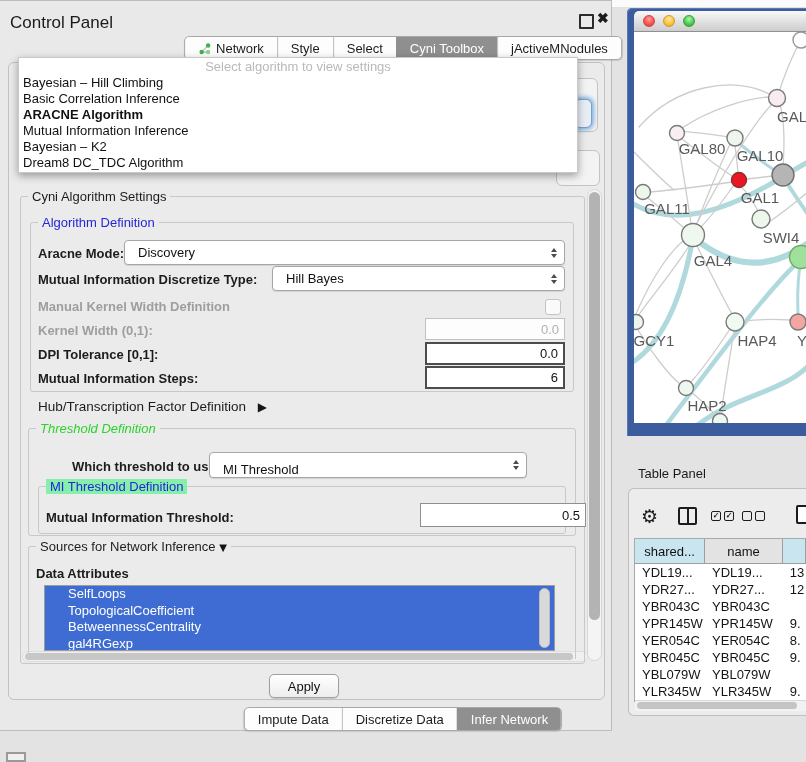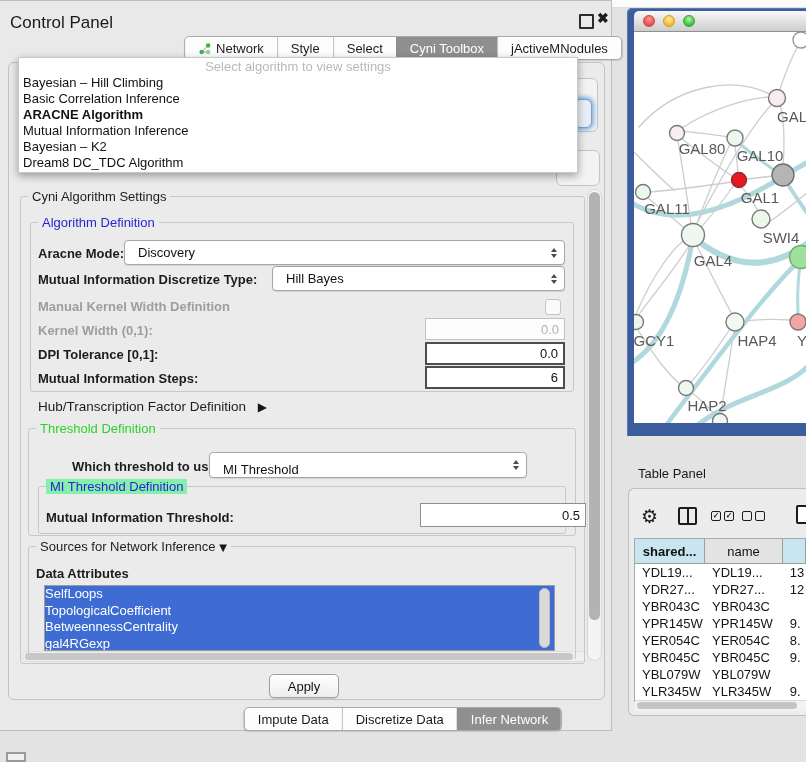--- a/index.html
+++ b/index.html
@@ -44,21 +44,21 @@
   
   #vscroll{left:587px;top:189px;width:15px;height:472px;background:#f4f4f4;border:1px solid #d7d7d7;border-radius:8px;box-sizing:border-box;}
   #vthumb{left:589px;top:192px;width:11px;height:428px;background:#b3b3b3;border-radius:6px;}
   #hscroll{left:22px;top:651px;width:566px;height:11px;background:#f0f0f0;border:1px solid #dedede;border-radius:6px;box-sizing:border-box;}
   #hthumb{left:25px;top:653px;width:548px;height:7px;background:#c7c7c7;border-radius:4px;}
 
   
   .grp{border:1px solid #c8c8c8;border-radius:3px;}
   .gt{position:absolute;top:-8px;left:7px;background:#ebebeb;padding:0 4px;font-size:13px;color:#1d1d1d;white-space:nowrap;}
   .gt.blue{color:#2525d6;}
-  .gt.green{color:#2bd32b;}
+  .gt.green{color:#2bd32b;font-style:italic;}
   #grp-settings{left:20px;top:196px;width:563px;height:466px;}
   #grp-algo{left:30px;top:222px;width:542px;height:168px;}
   #grp-threshold{left:28px;top:428px;width:546px;height:106px;}
   #grp-mithr{left:38px;top:486px;width:526px;height:46px;}
   #grp-sources{left:28px;top:546px;width:546px;height:112px;border-bottom:none;border-bottom-left-radius:0;border-bottom-right-radius:0;}
 
   .lbl{font-size:13px;font-weight:700;color:#1c1c1c;white-space:nowrap;}
   .lbl.dis{color:#9e9e9e;}
   .lbl.plain{font-weight:400;}
 
@@ -76,21 +76,21 @@
   .field.light{border:1px solid #c2c2c2;color:#b0b0b0;background:#fdfdfd;}
   .field.dark{border:2px solid #4d4d4d;}
   .field.mid{border:1px solid #8f8f8f;}
 
   #kernel-check{left:545px;top:299px;width:14px;height:14px;border:1px solid #c4c4c4;border-radius:3px;background:#fafafa;}
 
   .tri{font-family:"DejaVu Sans",sans-serif;font-size:11px;color:#151515;}
 
   
   #attr-list{left:44px;top:585px;width:511px;height:66px;background:#fff;border:1px solid #9c9c9c;overflow:hidden;box-sizing:border-box;}
-  .attr-item{height:16.5px;line-height:16.5px;background:#3e6cd3;color:#fff;font-size:13px;padding-left:0;white-space:nowrap;}
+  .attr-item{height:16.5px;line-height:16.5px;background:#3e6cd3;color:#fff;font-size:13px;padding-left:23px;white-space:nowrap;}
   #attr-scroll{left:539px;top:588px;width:11px;height:60px;background:#d9d9d9;border-radius:6px;border:1px solid #bdbdbd;box-sizing:border-box;}
 
   
   #apply-btn{left:269px;top:674px;width:68px;height:22px;background:linear-gradient(#ffffff,#ededed);
              border:1px solid #9f9f9f;border-radius:5px;font-size:13px;color:#111;
              display:flex;align-items:center;justify-content:center;box-shadow:0 1px 1px rgba(0,0,0,.15);}
 
   
   #mini-panel{left:6px;top:752px;width:20px;height:10px;border:2px solid #9a9a9a;background:#f0f0f0;box-sizing:border-box;}
 
@@ -365,21 +365,21 @@
       <div class="ck">✓</div>
   </div>
   <div class="abs ckpair" id="ck-off">
     <div class="ck"></div>
       <div class="ck"></div>
   </div>
   <div class="abs" id="doc-icon"></div>
 
   <div class="abs" id="tbl">
     <div id="tbl-head">
-        <div class="th c0" style="width: 73px; font-weight: bold;">shared...</div>
+        <div class="th c0" style="width: 73px;">shared...</div>
         <div class="th c1" style="width: 81px;">name</div>
         <div class="th c2" style="width: 24px;"></div>
       </div>
     <div id="tbl-body">
         <div class="tr">
           <div class="td" style="width: 73px;">YDL19...</div>
           <div class="td" style="width: 81px;">YDL19...</div>
           <div class="td" style="width: 24px;">13</div>
         </div>
         <div class="tr">

